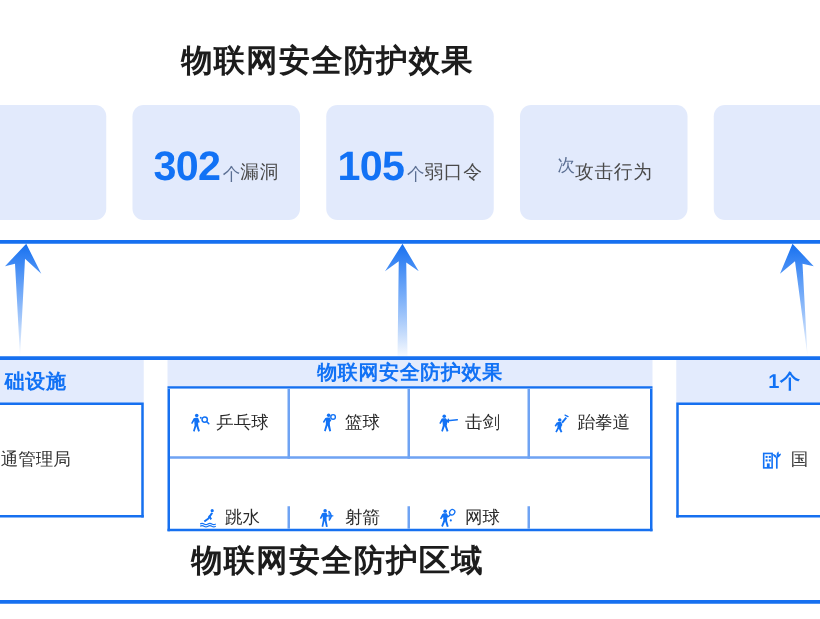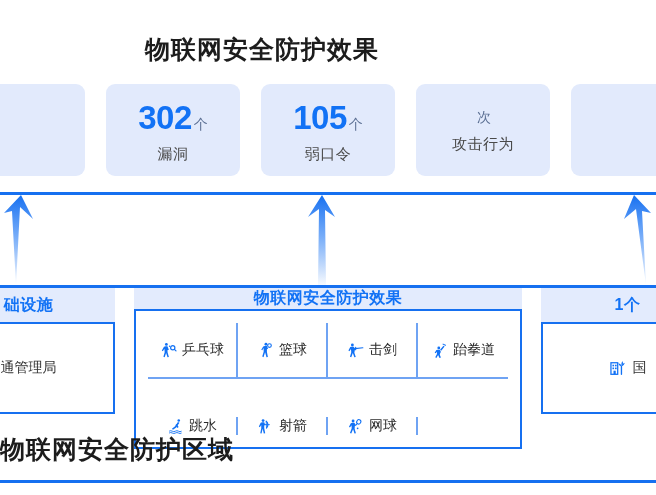--- a/index.html
+++ b/index.html
@@ -38,21 +38,21 @@
     height: 92px;
     display: flex;
     align-items: stretch;
     gap: 21px;
   }
   .stat-card {
     flex: 1 1 0;
     background: #e2eafc;
     border-radius: 9px;
     display: flex;
-    flex-direction: column;
+    flex-direction: row;
     align-items: center;
     justify-content: center;
     box-sizing: border-box;
     padding-top: 4px;
   }
   .stat-value-row {
     display: flex;
     align-items: baseline;
     justify-content: center;
     line-height: 1;
@@ -135,21 +135,21 @@
     flex: 1 1 auto;
     border: 2px solid #1670f0;
     border-top: none;
     background: #ffffff;
     box-sizing: border-box;
     display: flex;
     align-items: center;
     justify-content: center;
   }
   .panel.center .panel-body {
-    padding: 12px;
+    padding: 0;
     align-items: flex-start;
     font-family: Liberation Mono, monospace;
   }
 
   .single-entry {
     display: flex;
     align-items: center;
     justify-content: center;
     gap: 6px;
     font-size: 14px;
@@ -179,20 +179,21 @@
   .sport-cell:nth-child(4n) { border-right: none; }
   .sport-cell:nth-child(n+5) { border-bottom: none; margin-top: 38px; }
   .sport-ico { flex: 0 0 auto; display: block; }
 
   
   .bottom-caption {
     position: absolute;
     top: 432px;
     left: 0;
     width: 540px;
+    text-align: center;
     font-size: 25px;
     font-weight: 700;
     color: #1c1c1c;
     letter-spacing: 1px;
     line-height: 34px;
   }
   .bottom-rule {
     position: absolute;
     top: 480px;
     left: 0;

